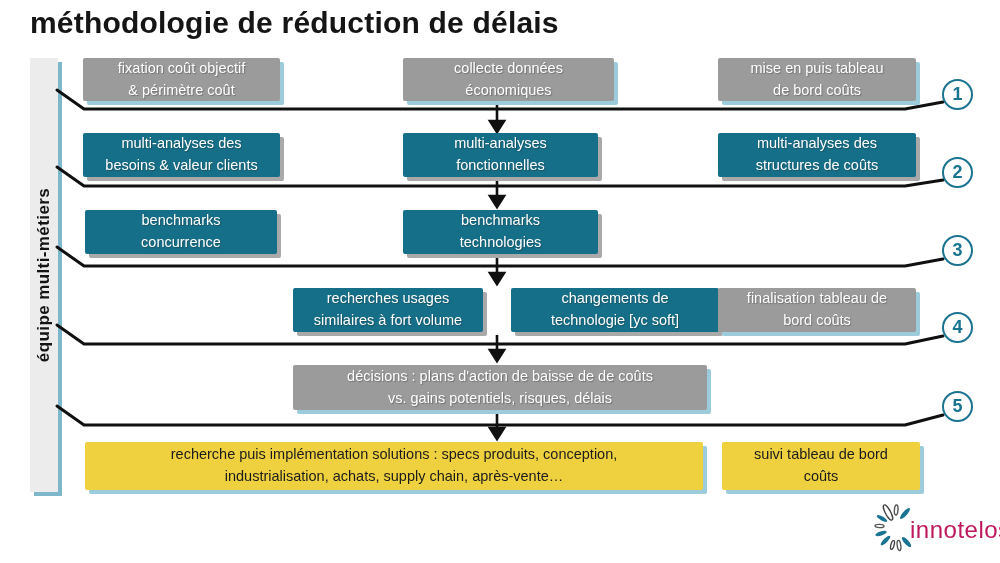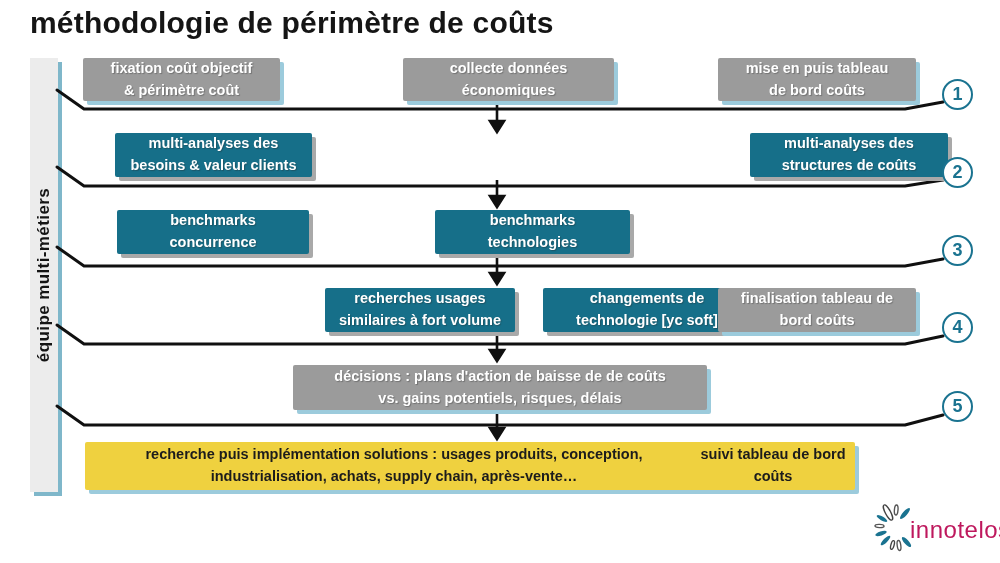--- a/index.html
+++ b/index.html
@@ -17,44 +17,44 @@
     display:flex;align-items:center;justify-content:center;
   }
   .teambar span{
     transform:rotate(-90deg);white-space:nowrap;
     font-size:17px;font-weight:bold;color:#141414;letter-spacing:0.4px;
   }
   svg.overlay{position:absolute;left:0;top:0;z-index:1;}
   .box{
     position:absolute;z-index:2;display:flex;align-items:center;justify-content:center;
     text-align:center;white-space:pre-line;border-radius:2px;
-    font-size:14.5px;font-weight:bold;line-height:1.5;color:#ffffff;
+    font-size:14.5px;font-weight:normal;line-height:1.5;color:#ffffff;
     text-shadow:1px 1px 1px rgba(40,40,40,0.35);
   }
-  .teal{background:#166f89;box-shadow:4px 4px 0 #a9a9a9;margin-left:32px;}
+  .teal{background:#166f89;box-shadow:4px 4px 0 #a9a9a9;}
   .gray{background:#9b9b9b;box-shadow:4px 4px 0 #9ccbdc;}
   .yellow{background:#efd13f;color:#1c1c1c;text-shadow:none;box-shadow:4px 4px 0 #9ccbdc;}
   .circle{
     position:absolute;z-index:3;width:27px;height:27px;border-radius:50%;
     border:2.5px solid #1a7390;background:#ffffff;color:#1a7390;
     display:flex;align-items:center;justify-content:center;
     font-size:18px;font-weight:bold;left:942px;
   }
   .logo{position:absolute;left:868px;top:496px;width:132px;height:62px;z-index:2;}
   .logo .brand{
     position:absolute;left:42px;top:20px;font-size:24px;color:#be185d;
     letter-spacing:0.5px;font-weight:normal;
   }
 </style>
 </head>
 <body>
 
 <div class="stage">
 
-  <h1 class="title">méthodologie de périmètre de coûts</h1>
+  <h1 class="title">méthodologie de réduction de délais</h1>
 
   <div class="teambar">
     <span>équipe multi-métiers</span>
   </div>
 
   <svg class="overlay" width="1000" height="563" viewBox="0 0 1000 563">
     <g stroke="#101010" stroke-width="3" fill="none" stroke-linejoin="round" stroke-linecap="round">
       <path d="M57 90 L84 109 L905 109 L943 102"></path>
       <path d="M57 167 L84 186 L905 186 L943 180"></path>
       <path d="M57 247 L84 266 L905 266 L943 259"></path>
@@ -87,41 +87,43 @@
 
   <div class="box gray" style="left:83px;top:58px;width:197px;height:43px">fixation coût objectif
 &amp; périmètre coût</div>
   <div class="box gray" style="left:403px;top:58px;width:211px;height:43px">collecte données
 économiques</div>
   <div class="box gray" style="left:718px;top:58px;width:198px;height:43px">mise en puis tableau
 de bord coûts</div>
 
   <div class="box teal" style="left:83px;top:133px;width:197px;height:44px">multi-analyses des
 besoins &amp; valeur clients</div>
+  <div class="box teal" style="left:403px;top:133px;width:195px;height:44px">multi-analyses
+fonctionnelles</div>
   <div class="box teal" style="left:718px;top:133px;width:198px;height:44px">multi-analyses des
 structures de coûts</div>
 
   <div class="box teal" style="left:85px;top:210px;width:192px;height:44px">benchmarks
 concurrence</div>
   <div class="box teal" style="left:403px;top:210px;width:195px;height:44px">benchmarks
 technologies</div>
 
   <div class="box teal" style="left:293px;top:288px;width:190px;height:44px">recherches usages
 similaires à fort volume</div>
   <div class="box teal" style="left:511px;top:288px;width:208px;height:44px">changements de
 technologie [yc soft]</div>
   <div class="box gray" style="left:293px;top:365px;width:414px;height:45px">décisions : plans d'action de baisse de de coûts
 vs. gains potentiels, risques, délais</div>
 
   <div class="box gray" style="left:718px;top:288px;width:198px;height:44px">finalisation tableau de
 bord coûts</div>
 
-  <div class="box yellow" style="left:85px;top:442px;width:618px;height:48px">recherche puis implémentation solutions : usages produits, conception,
+  <div class="box yellow" style="left:85px;top:442px;width:618px;height:48px">recherche puis implémentation solutions : specs produits, conception,
 industrialisation, achats, supply chain, après-vente…</div>
-  <div class="box yellow" style="left:691px;top:442px;width:164px;height:48px">suivi tableau de bord
+  <div class="box yellow" style="left:722px;top:442px;width:198px;height:48px">suivi tableau de bord
 coûts</div>
 
   <div class="circle" style="top:79px">1</div>
   <div class="circle" style="top:157px">2</div>
   <div class="circle" style="top:235px">3</div>
   <div class="circle" style="top:312px">4</div>
   <div class="circle" style="top:391px">5</div>
 
   <div class="logo">
     <svg width="56" height="62" viewBox="0 0 56 62">

